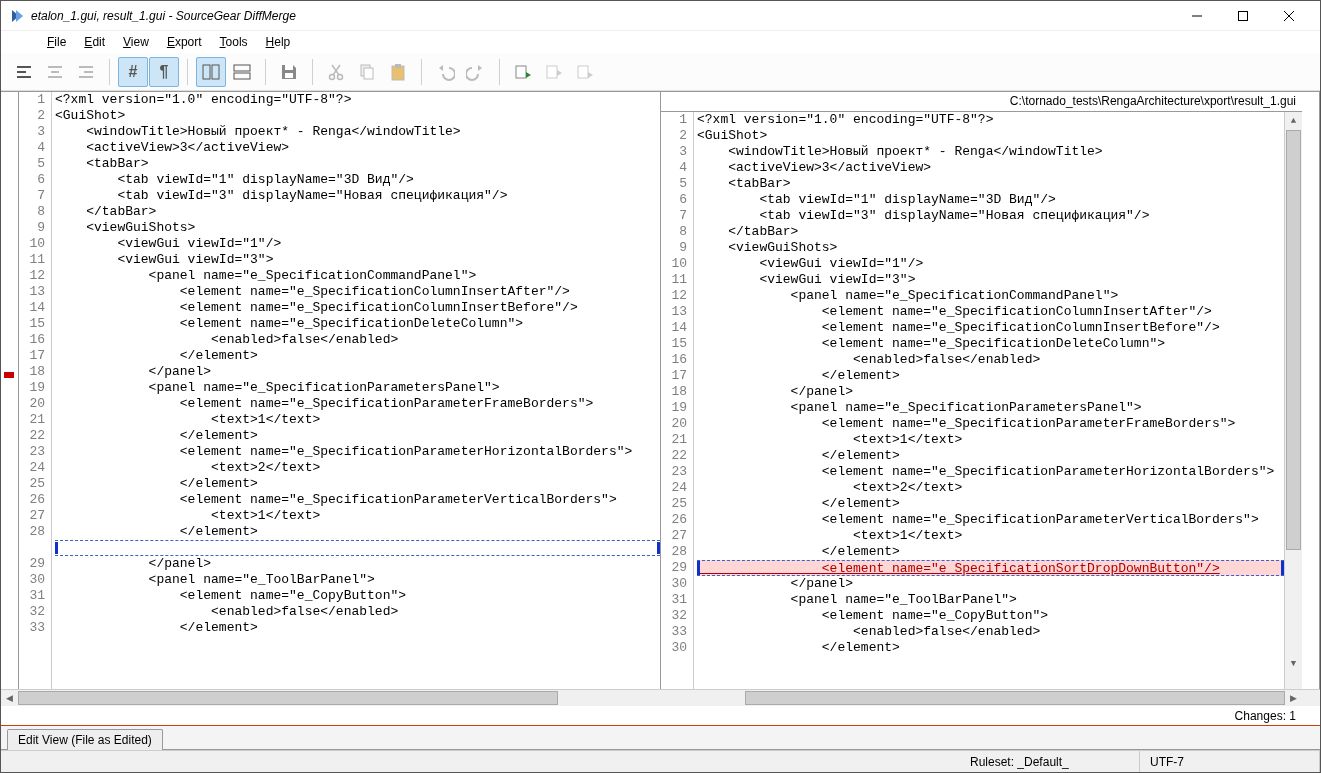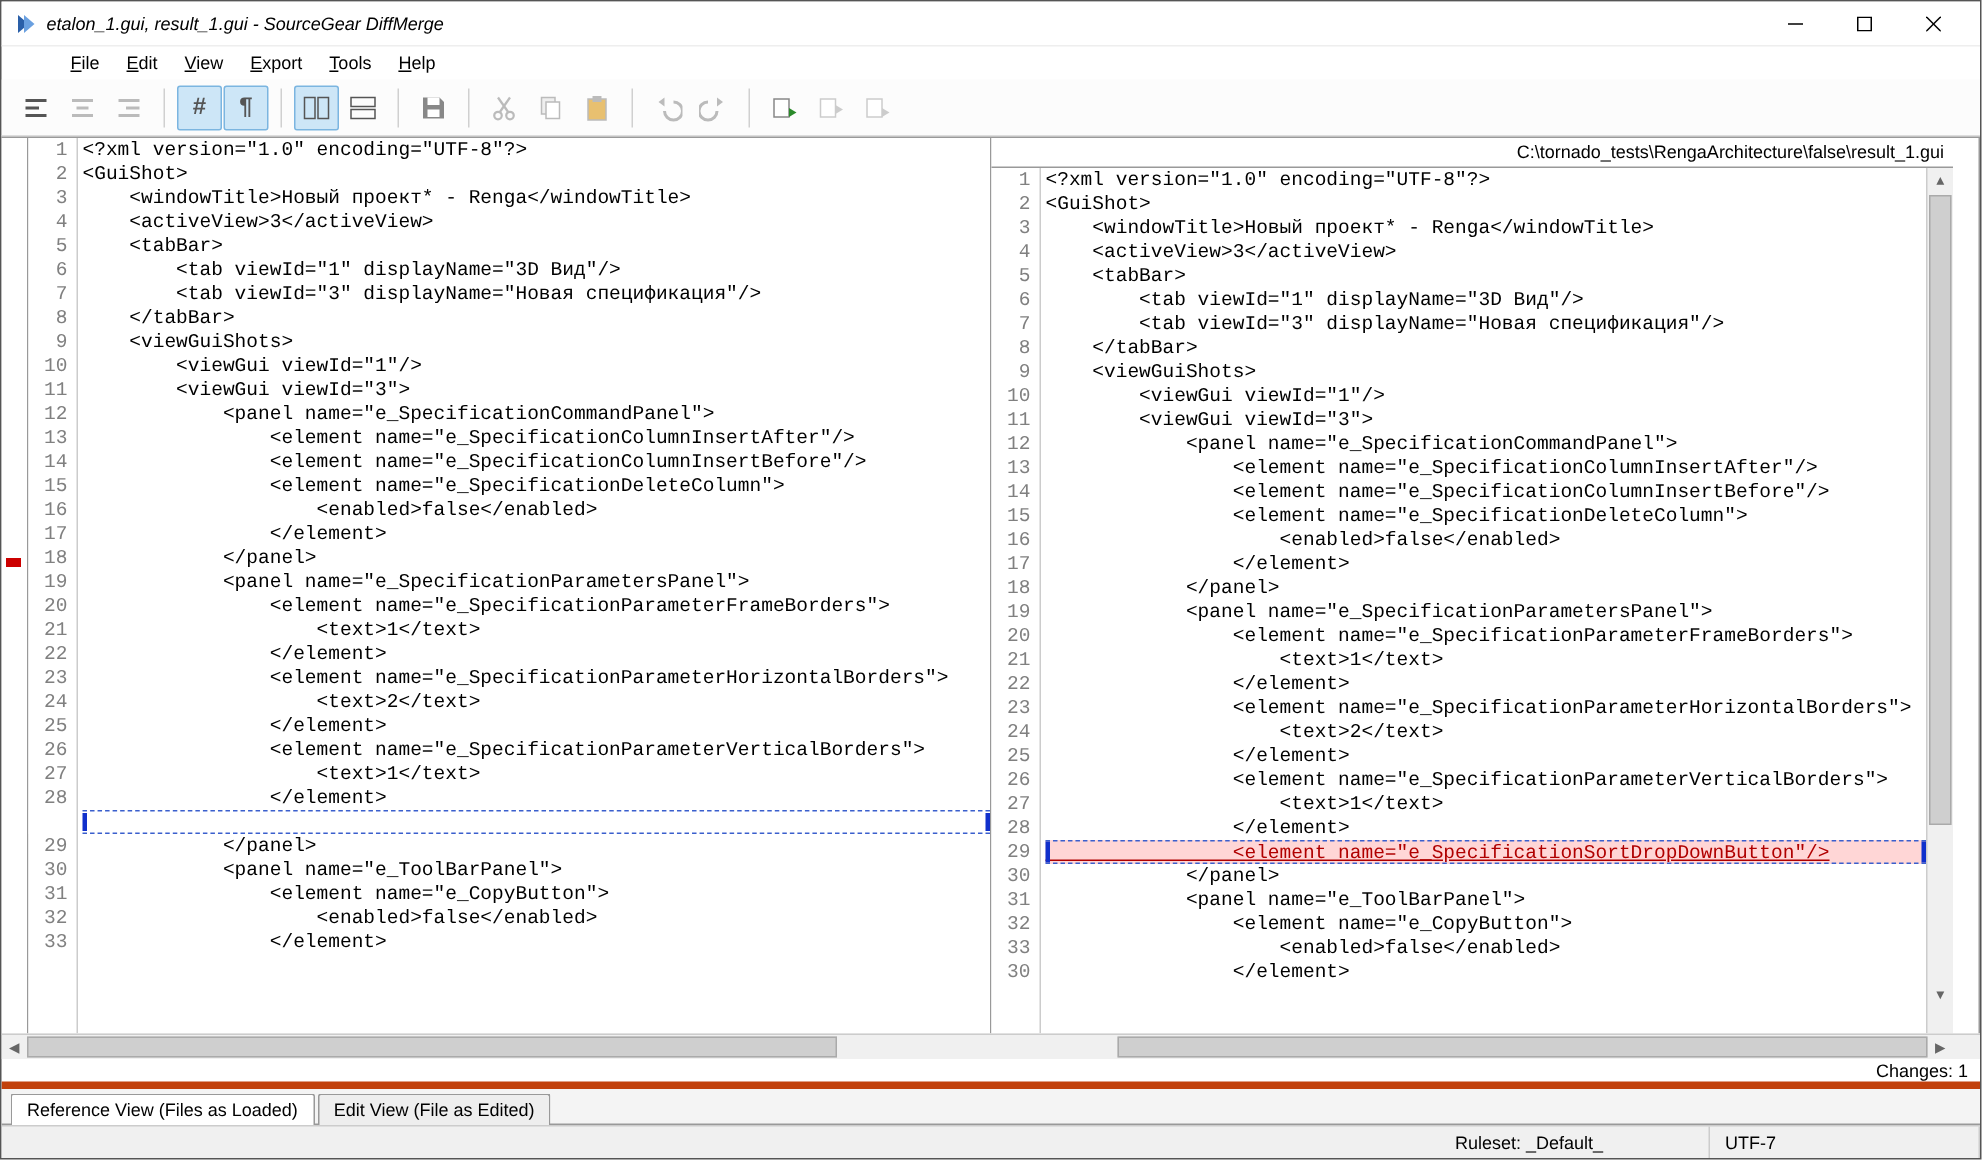--- a/index.html
+++ b/index.html
@@ -56,21 +56,21 @@
 .scrollstrip-right .arrow.up { top: 0; }
 .scrollstrip-right .arrow.down { bottom: 17px; }
 
 .hscroll { height: 17px; background: #f0f0f0; border-top: 1px solid #ccc; display: flex; align-items: center; position: relative; }
 .hscroll .harrow { width: 17px; height: 17px; display:flex;align-items:center;justify-content:center;color:#666;font-size:9px;}
 .hscroll .htrack { flex: 1; position: relative; height: 100%; }
 .hscroll .hthumb-l { position: absolute; left: 0; width: 540px; top: 1px; bottom: 1px; background: #cfcfcf; border: 1px solid #aaa; }
 .hscroll .hthumb-r { position: absolute; right: 0; width: 540px; top: 1px; bottom: 1px; background: #cfcfcf; border: 1px solid #aaa; }
 
 
-.changes-row { height: 20px; display: flex; justify-content: flex-end; align-items: center; padding: 0 8px; border-bottom: 5px solid #c2410c; font-size: 12px; }
+.changes-row { height: 20px; display: flex; justify-content: flex-end; align-items: center; padding: 0 24px; border-bottom: 1px solid #c2410c; font-size: 12px; }
 
 
 .viewtabs { height: 24px; display: flex; align-items: flex-end; padding: 0 6px; background: #f4f4f4; border-bottom: 1px solid #999; }
 .viewtab { padding: 3px 10px; border: 1px solid #999; border-bottom: none; background: #fff; margin-right: 2px; font-size: 12px; border-radius: 2px 2px 0 0; position: relative; top: 1px; }
 .viewtab.inactive { background: #eee; margin-top: 24px; }
 
 
 .statusbar { height: 22px; display: flex; align-items: center; background: #f0f0f0; border-top: 1px solid #ccc; font-size: 12px; }
 .statusbar .cell { padding: 1px 10px; border-right: 1px solid #ccc; height: 100%; display: flex; align-items: center; }
 .statusbar .spacer { flex: 1; }
@@ -281,21 +281,21 @@
               <div class="line">29</div>
               <div class="line">30</div>
               <div class="line">31</div>
               <div class="line">32</div>
               <div class="line">33</div>
             </div>
           <div class="code" id="code-left"><div class="line">&lt;?xml version="1.0" encoding="UTF-8"?&gt;</div><div class="line">&lt;GuiShot&gt;</div><div class="line">    &lt;windowTitle&gt;Новый проект* - Renga&lt;/windowTitle&gt;</div><div class="line">    &lt;activeView&gt;3&lt;/activeView&gt;</div><div class="line">    &lt;tabBar&gt;</div><div class="line">        &lt;tab viewId="1" displayName="3D Вид"/&gt;</div><div class="line">        &lt;tab viewId="3" displayName="Новая спецификация"/&gt;</div><div class="line">    &lt;/tabBar&gt;</div><div class="line">    &lt;viewGuiShots&gt;</div><div class="line">        &lt;viewGui viewId="1"/&gt;</div><div class="line">        &lt;viewGui viewId="3"&gt;</div><div class="line">            &lt;panel name="e_SpecificationCommandPanel"&gt;</div><div class="line">                &lt;element name="e_SpecificationColumnInsertAfter"/&gt;</div><div class="line">                &lt;element name="e_SpecificationColumnInsertBefore"/&gt;</div><div class="line">                &lt;element name="e_SpecificationDeleteColumn"&gt;</div><div class="line">                    &lt;enabled&gt;false&lt;/enabled&gt;</div><div class="line">                &lt;/element&gt;</div><div class="line">            &lt;/panel&gt;</div><div class="line">            &lt;panel name="e_SpecificationParametersPanel"&gt;</div><div class="line">                &lt;element name="e_SpecificationParameterFrameBorders"&gt;</div><div class="line">                    &lt;text&gt;1&lt;/text&gt;</div><div class="line">                &lt;/element&gt;</div><div class="line">                &lt;element name="e_SpecificationParameterHorizontalBorders"&gt;</div><div class="line">                    &lt;text&gt;2&lt;/text&gt;</div><div class="line">                &lt;/element&gt;</div><div class="line">                &lt;element name="e_SpecificationParameterVerticalBorders"&gt;</div><div class="line">                    &lt;text&gt;1&lt;/text&gt;</div><div class="line">                &lt;/element&gt;</div><div class="line gap"></div><div class="line">            &lt;/panel&gt;</div><div class="line">            &lt;panel name="e_ToolBarPanel"&gt;</div><div class="line">                &lt;element name="e_CopyButton"&gt;</div><div class="line">                    &lt;enabled&gt;false&lt;/enabled&gt;</div><div class="line">                &lt;/element&gt;</div></div>
         </div>
       </div>
       <div class="pane">
-        <div class="pane-header right">C:\tornado_tests\RengaArchitecture\false\result_1.gui</div>
+        <div class="pane-header right">C:\tornado_tests\RengaArchitecture\xport\result_1.gui</div>
         <div class="pane-body">
           <div class="gutter" id="gutter-right">
               <div class="line">1</div>
               <div class="line">2</div>
               <div class="line">3</div>
               <div class="line">4</div>
               <div class="line">5</div>
               <div class="line">6</div>
               <div class="line">7</div>
               <div class="line">8</div>
@@ -348,21 +348,20 @@
       </div>
     <div class="harrow">▶</div>
     <div style="width:18px"></div>
   </div>
   <div class="changes-row">
     <span>Changes: 1</span>
   </div>
 </div>
 
 <div class="viewtabs">
-  <div class="viewtab">Reference View (Files as Loaded)</div>
   <div class="viewtab inactive">Edit View (File as Edited)</div>
 </div>
 
 <div class="statusbar">
   <div class="spacer"></div>
   <div class="cell wide">Ruleset: _Default_</div>
   <div class="cell wide">UTF-7</div>
 </div>
 
 </body></html>

